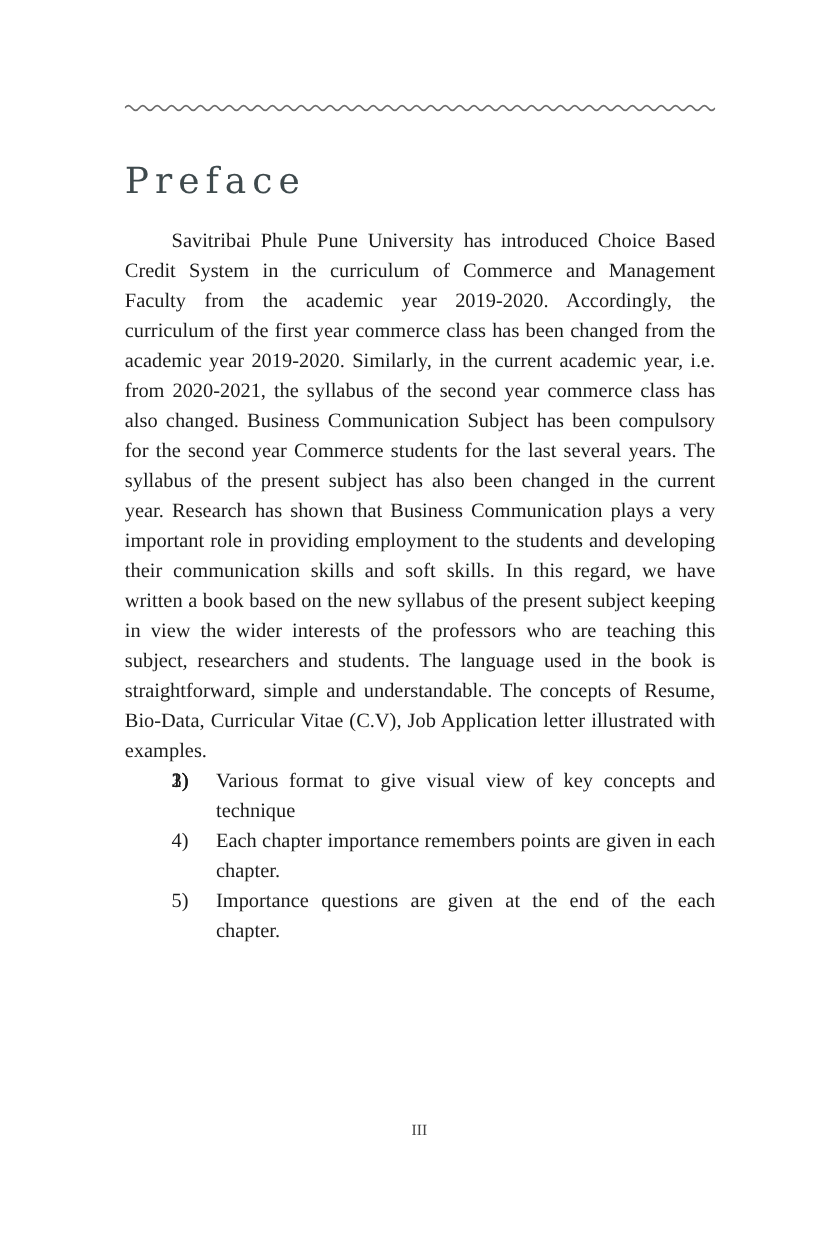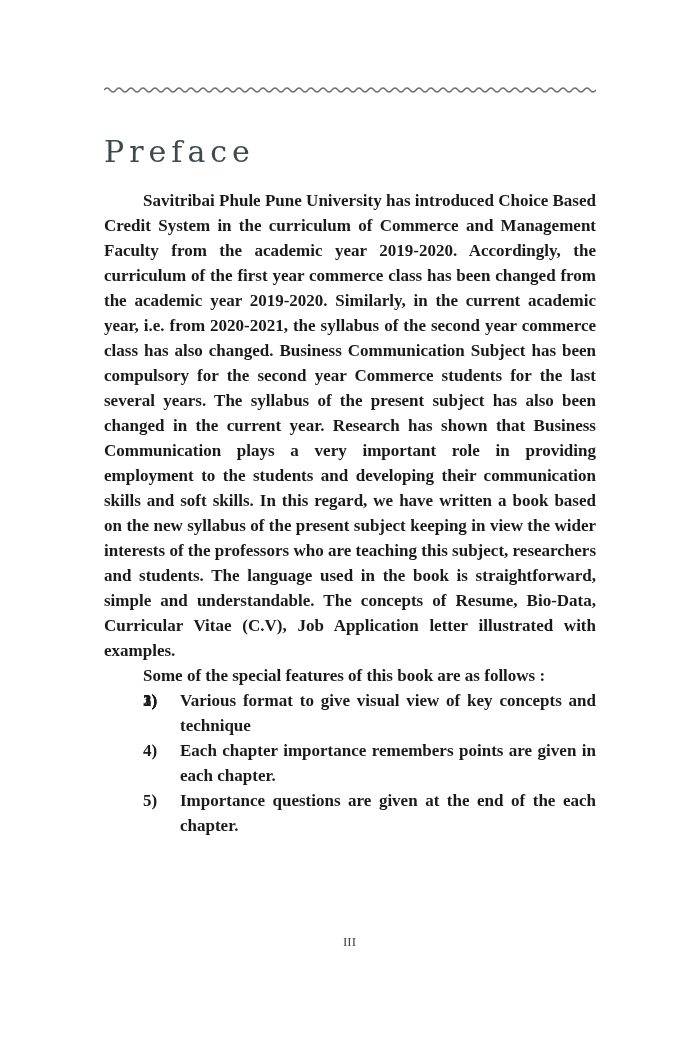--- a/index.html
+++ b/index.html
@@ -12,21 +12,21 @@
   .wavy {
     position: absolute; left: 104px; top: 84px; width: 492px; height: 12px;
   }
   .title {
     position: absolute; left: 104px; top: 114px;
     font-size: 30px; letter-spacing: 5px; color: #3f4a4d;
     font-family: "DejaVu Serif", "Liberation Serif", serif; font-weight: normal;
   }
   .body-text {
     position: absolute; left: 104px; top: 188px; width: 492px;
-    font-size: 17px; line-height: 25px; text-align: justify; font-weight: bold;
+    font-size: 17px; line-height: 25px; text-align: justify;
   }
   .body-text p { margin: 0; text-indent: 39px; }
   .list { margin: 0; padding: 0; list-style: none; }
   .list li { position: relative; padding-left: 76px; text-align: justify; }
   .list .num { position: absolute; left: 39px; top: 0; }
   .page-number {
     position: absolute; left: 0; width: 699px; top: 934px; text-align: center;
     font-size: 13px; color: #444;
   }
 </style>
@@ -35,21 +35,20 @@
 
 <div class="page">
   <svg class="wavy" viewBox="0 0 492 12" preserveAspectRatio="none">
     <path d="M0 6 Q 3 2 6 6 T 12 6 T 18 6 T 24 6 T 30 6 T 36 6 T 42 6 T 48 6 T 54 6 T 60 6 T 66 6 T 72 6 T 78 6 T 84 6 T 90 6 T 96 6 T 102 6 T 108 6 T 114 6 T 120 6 T 126 6 T 132 6 T 138 6 T 144 6 T 150 6 T 156 6 T 162 6 T 168 6 T 174 6 T 180 6 T 186 6 T 192 6 T 198 6 T 204 6 T 210 6 T 216 6 T 222 6 T 228 6 T 234 6 T 240 6 T 246 6 T 252 6 T 258 6 T 264 6 T 270 6 T 276 6 T 282 6 T 288 6 T 294 6 T 300 6 T 306 6 T 312 6 T 318 6 T 324 6 T 330 6 T 336 6 T 342 6 T 348 6 T 354 6 T 360 6 T 366 6 T 372 6 T 378 6 T 384 6 T 390 6 T 396 6 T 402 6 T 408 6 T 414 6 T 420 6 T 426 6 T 432 6 T 438 6 T 444 6 T 450 6 T 456 6 T 462 6 T 468 6 T 474 6 T 480 6 T 486 6 T 492 6" fill="none" stroke="#6b6b6b" stroke-width="1.3"></path>
   </svg>
 
   <h1 class="title">Preface</h1>
 
   <div class="body-text">
     <p>Savitribai Phule Pune University has introduced Choice Based Credit System in the curriculum of Commerce and Management Faculty from the academic year 2019-2020. Accordingly, the curriculum of the first year commerce class has been changed from the academic year 2019-2020. Similarly, in the current academic year, i.e. from 2020-2021, the syllabus of the second year commerce class has also changed. Business Communication Subject has been compulsory for the second year Commerce students for the last several years. The syllabus of the present subject has also been changed in the current year. Research has shown that Business Communication plays a very important role in providing employment to the students and developing their communication skills and soft skills. In this regard, we have written a book based on the new syllabus of the present subject keeping in view the wider interests of the professors who are teaching this subject, researchers and students. The language used in the book is straightforward, simple and understandable. The concepts of Resume, Bio-Data, Curricular Vitae (C.V), Job Application letter illustrated with examples.</p>
-    <p>Some of the special features of this book are as follows :</p>
     <ul class="list">
       <li><span class="num">1)</span></li>
       <li><span class="num">2)</span></li>
       <li><span class="num">3)</span><span>Various format to give visual view of key concepts and technique</span></li>
       <li><span class="num">4)</span><span>Each chapter importance remembers points are given in each chapter.</span></li>
       <li><span class="num">5)</span><span>Importance questions are given at the end of the each chapter.</span></li>
     </ul>
   </div>
 
   <div class="page-number">III</div>

